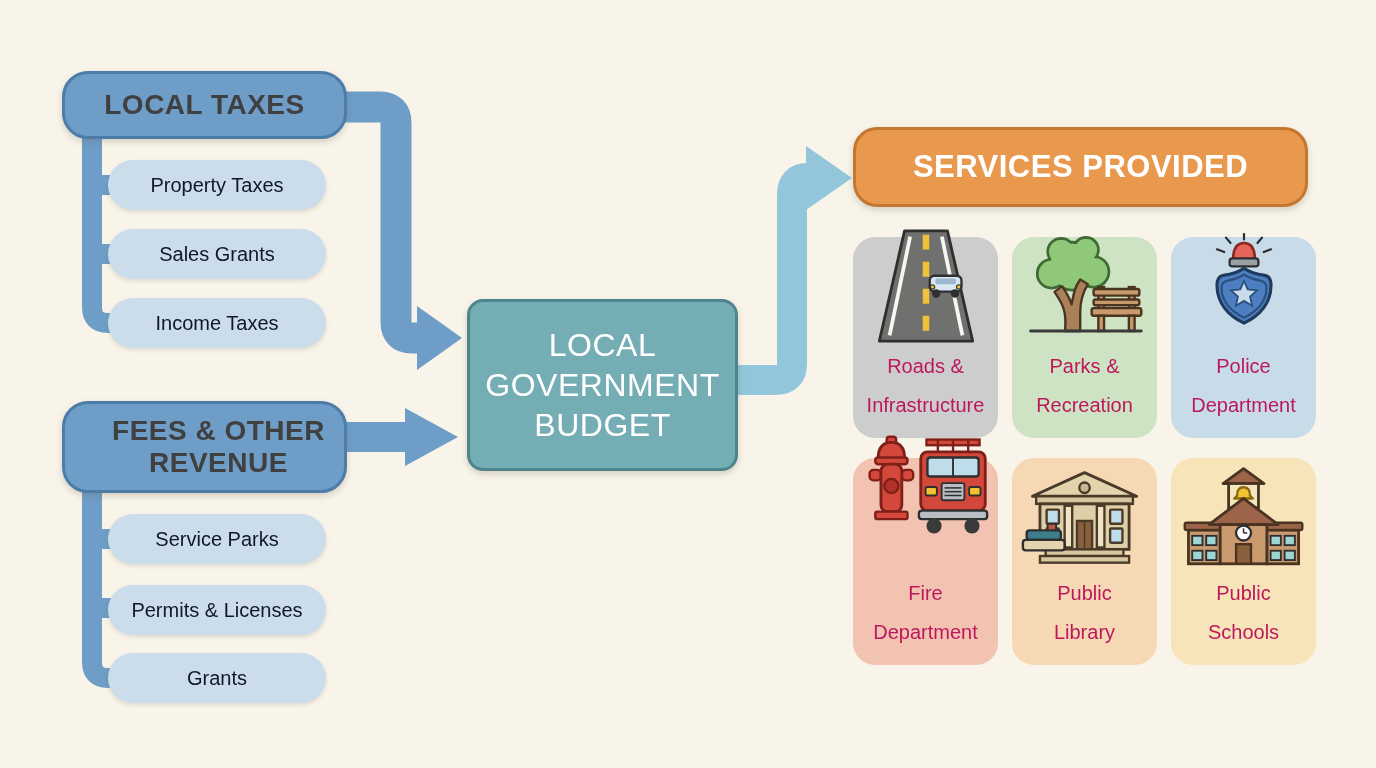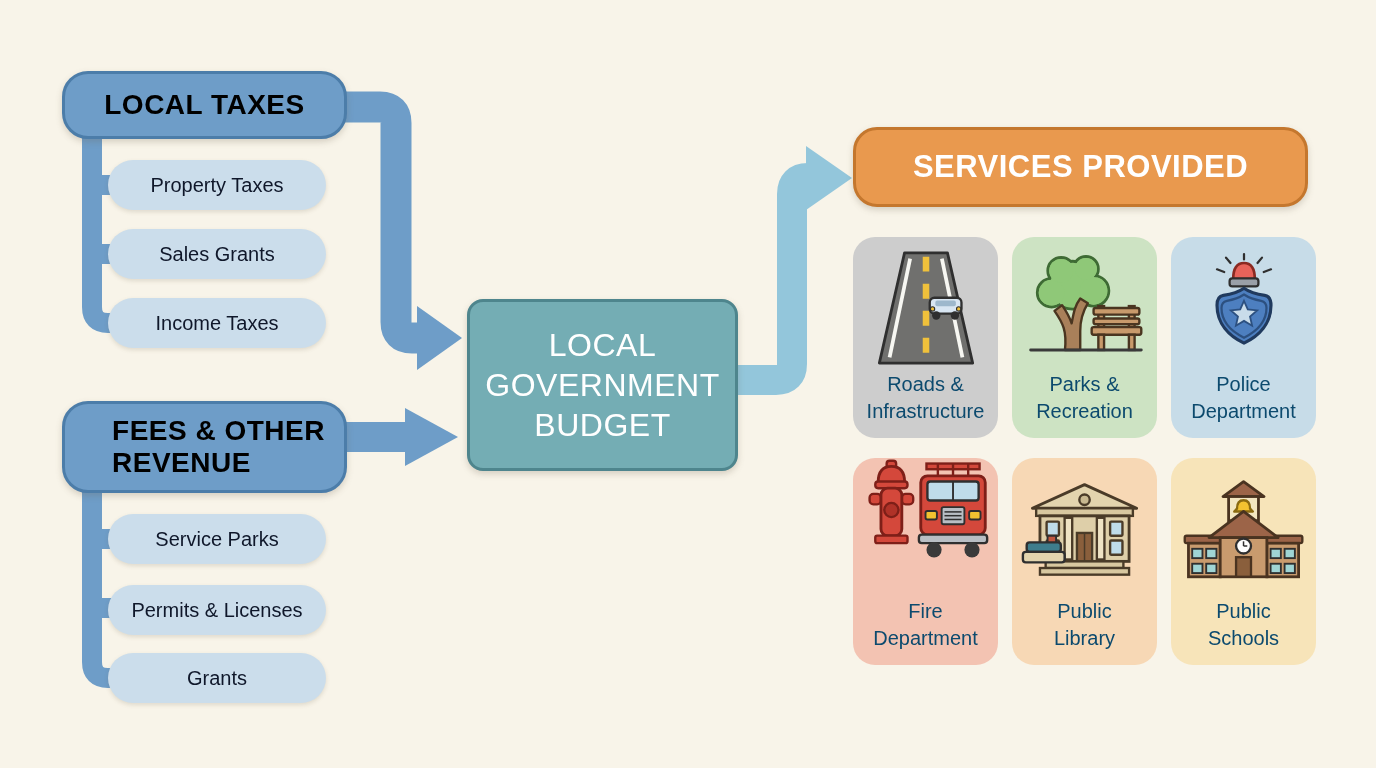--- a/index.html
+++ b/index.html
@@ -10,22 +10,22 @@
   }
   .stage svg.connectors{position:absolute;left:0;top:0;width:1376px;height:768px;}
   .conn-blue{stroke:#6E9DC8;fill:none;}
   .head-blue{fill:#6E9DC8;}
   .conn-light{stroke:#93C6DB;fill:none;}
   .head-light{fill:#93C6DB;}
 
   .group-header{
     position:absolute;display:flex;align-items:center;justify-content:center;
     background:#6E9DC8;border:3px solid #4C7DA9;border-radius:26px;
-    color:#000000;font-weight:700;font-size:28px;letter-spacing:.5px;
-    text-align:left;white-space:pre-line;line-height:1.15;
+    color:#404040;font-weight:700;font-size:28px;letter-spacing:.5px;
+    text-align:center;white-space:pre-line;line-height:1.15;
     box-shadow:0 3px 6px rgba(110,100,80,.25);box-sizing:border-box;
   }
   #local-taxes-box{left:62px;top:71px;width:285px;height:68px;}
   #fees-box{left:62px;top:401px;width:285px;height:92px;padding-left:28px;}
 
   .sub-item{
     position:absolute;left:108px;width:218px;height:50px;
     display:flex;align-items:center;justify-content:center;
     background:#CBDDEB;border-radius:25px;color:#0f172a;font-size:20px;
     box-shadow:0 2px 4px rgba(110,100,80,.18);box-sizing:border-box;
@@ -53,21 +53,21 @@
     position:absolute;left:853px;top:237px;width:463px;
     display:grid;grid-template-columns:repeat(3,145px);
     grid-template-rows:201px 207px;column-gap:14px;row-gap:20px;
   }
   .card{
     border-radius:22px;display:flex;flex-direction:column;align-items:center;
     justify-content:flex-end;box-sizing:border-box;
   }
   .card-icon{flex:1;display:flex;align-items:center;justify-content:center;width:100%;padding-top:8px;}
   .card-label{
-    text-align:center;font-size:20px;line-height:27px;color:#0c4a6e;
+    text-align:center;font-size:20px;line-height:39px;color:#be185d;
     white-space:pre-line;padding-bottom:13px;
   }
 </style>
 </head>
 <body>
 
 <div class="stage">
 
   <svg class="connectors" viewBox="0 0 1376 768">
 

